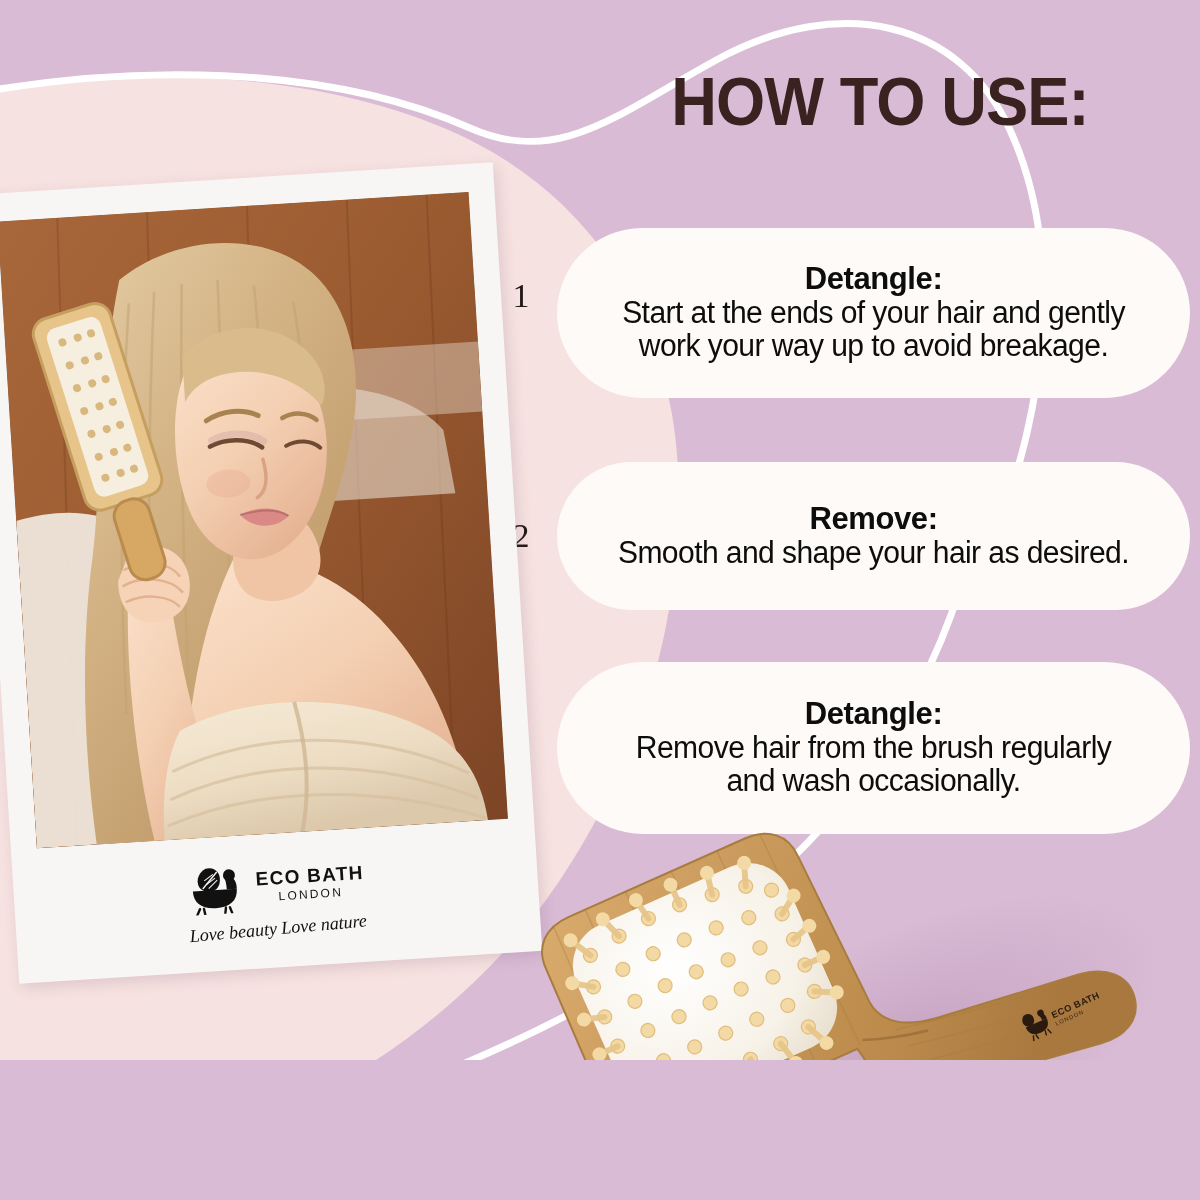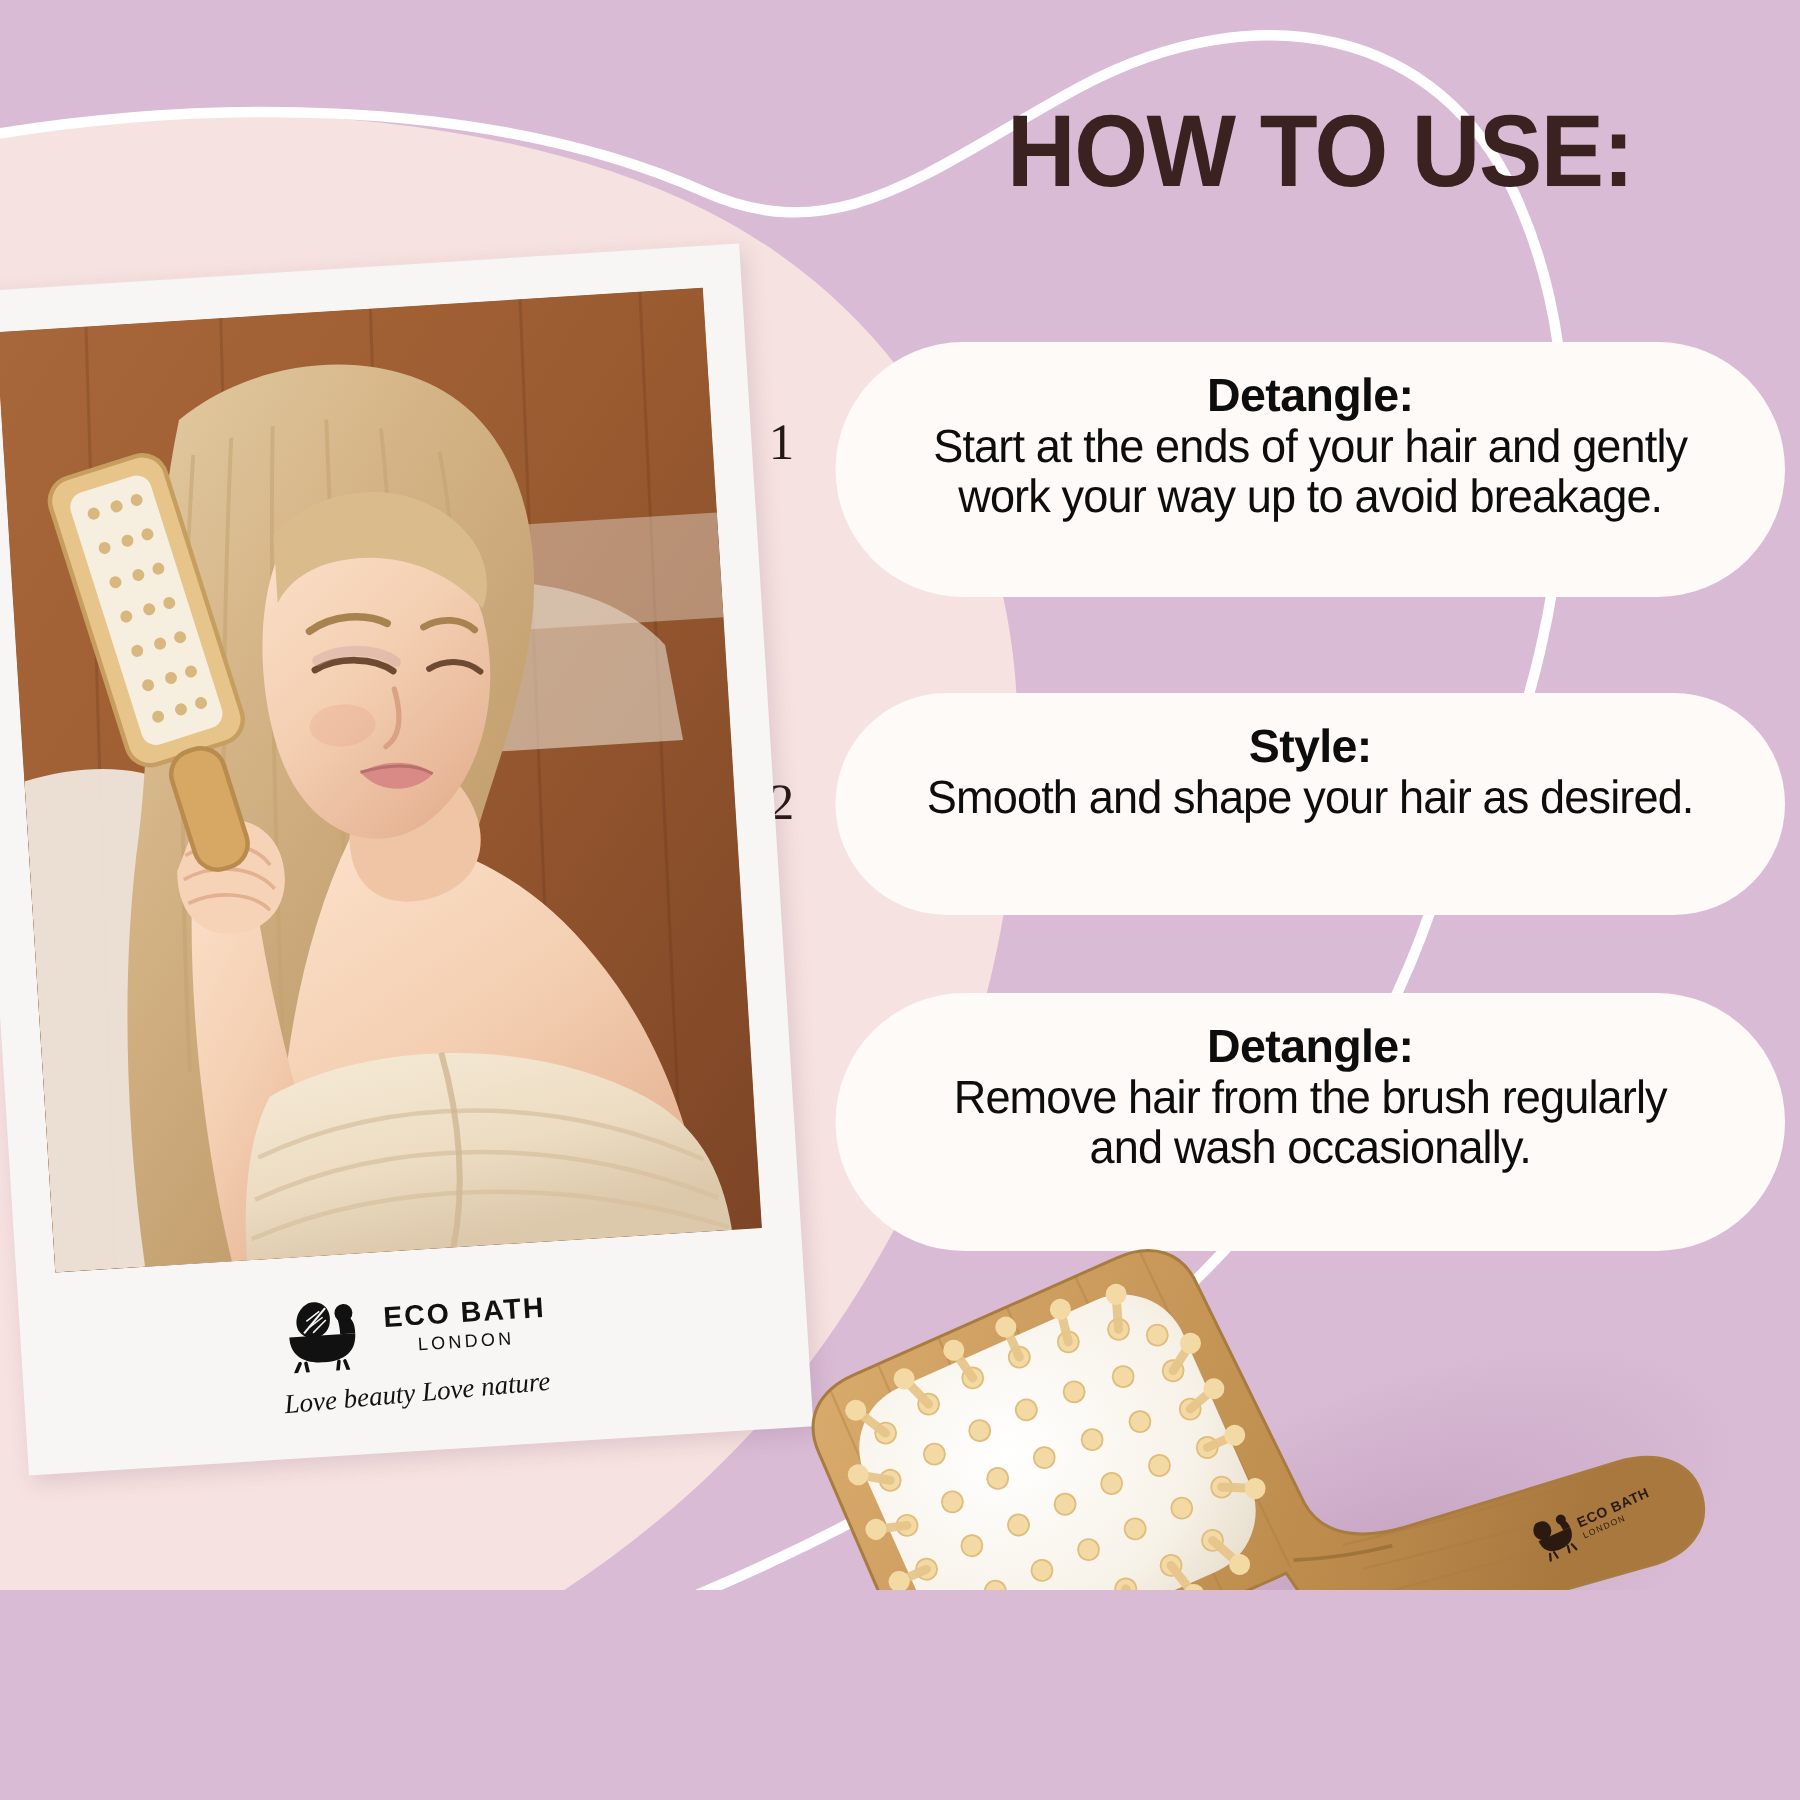--- a/index.html
+++ b/index.html
@@ -38,21 +38,21 @@
     font-family:"Liberation Serif", serif;
     font-size:34px;
     color:#231815;
     line-height:1;
   }
   .card {
     position:absolute;
     background:#fdfaf7;
     border-radius:999px;
     display:flex; flex-direction:column;
-    align-items:center; 
+    align-items:center; justify-content:center;
     padding:20px 46px;
     text-align:center;
     color:#0d0d0d;
   }
   .card-title {
     font-weight:bold;
     font-size:31px;
     line-height:1.05;
     letter-spacing:-0.4px;
   }
@@ -195,21 +195,21 @@
     <div class="step-num">1</div>
     <div class="card">
       <div class="card-title">Detangle:</div>
       <div class="card-body">Start at the ends of your hair and gently work your way up to avoid breakage.</div>
     </div>
   </div>
 
   <div class="step" id="step2">
     <div class="step-num">2</div>
     <div class="card">
-      <div class="card-title">Style:</div>
+      <div class="card-title">Remove:</div>
       <div class="card-body">Smooth and shape your hair as desired.</div>
     </div>
   </div>
 
   <div class="step" id="step3">
     <div class="step-num">3</div>
     <div class="card">
       <div class="card-title">Detangle:</div>
       <div class="card-body">Remove hair from the brush regularly and wash occasionally.</div>
     </div>

